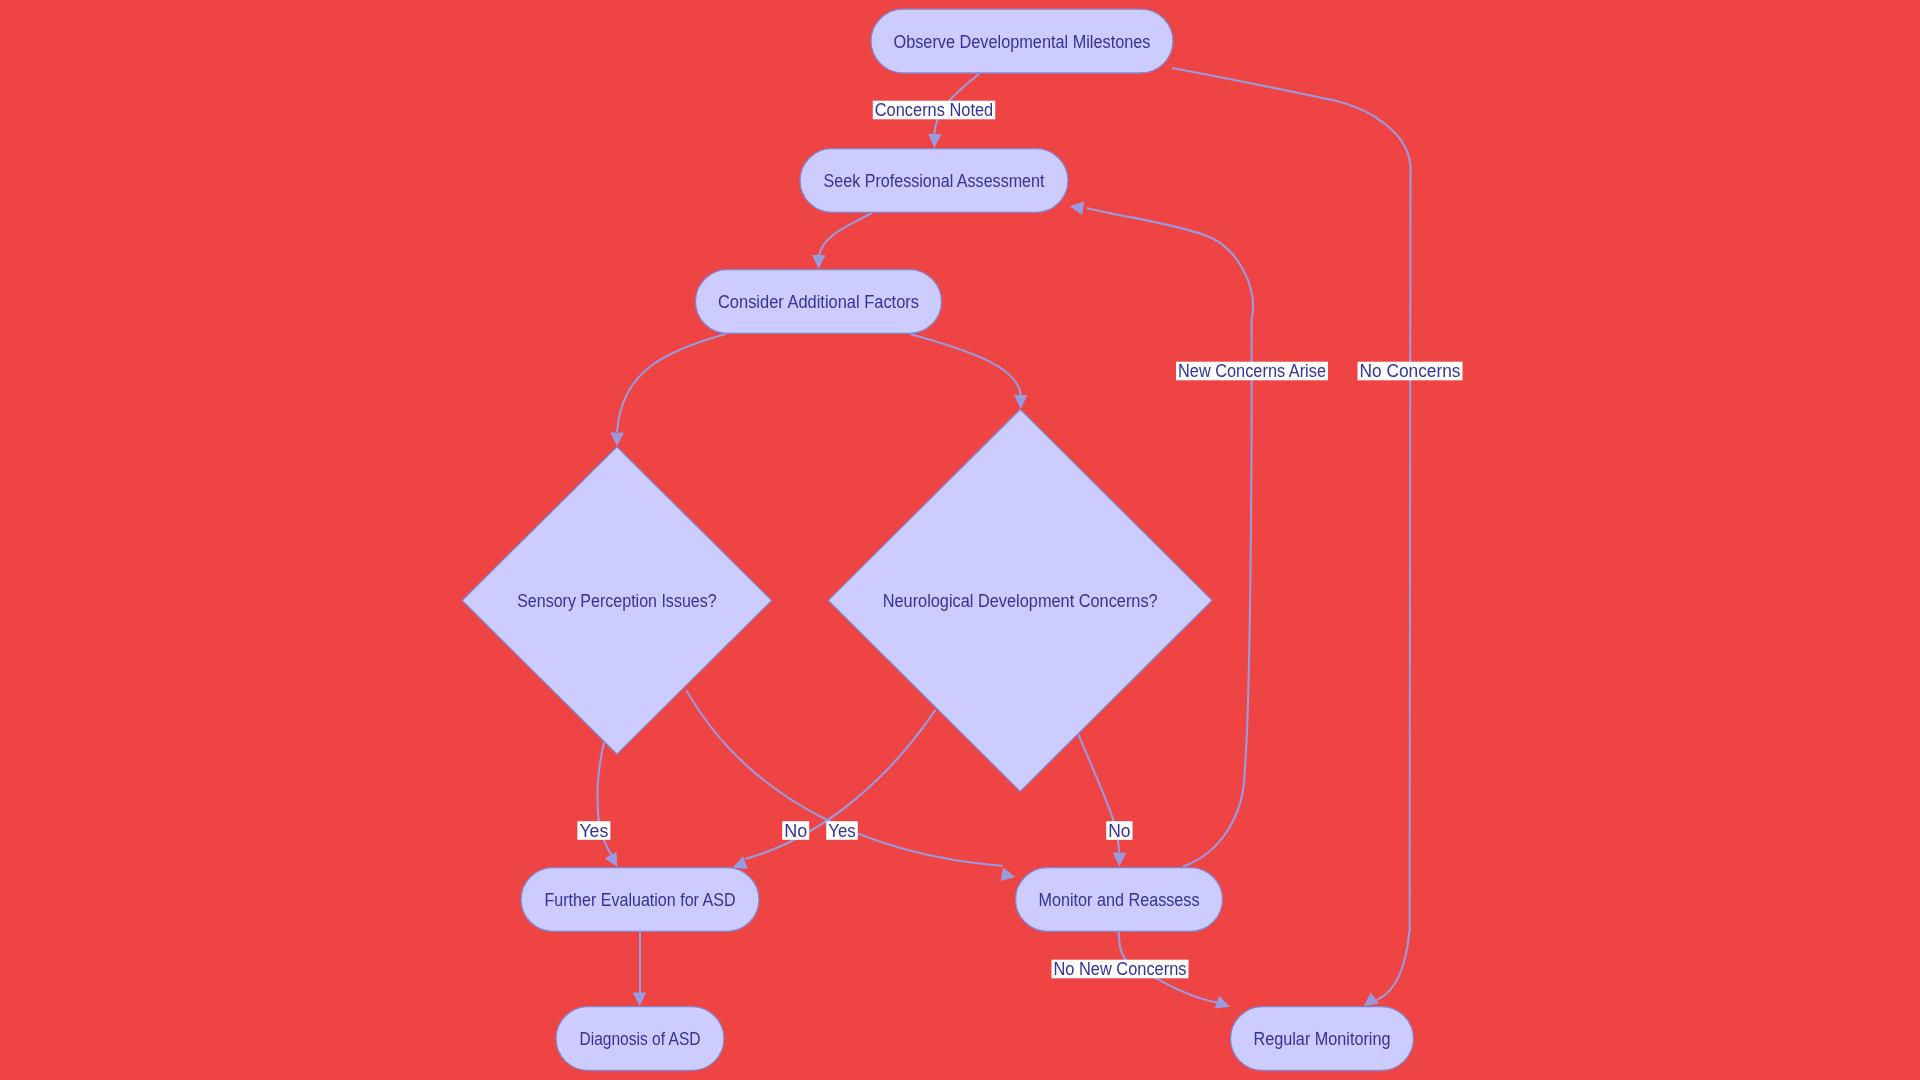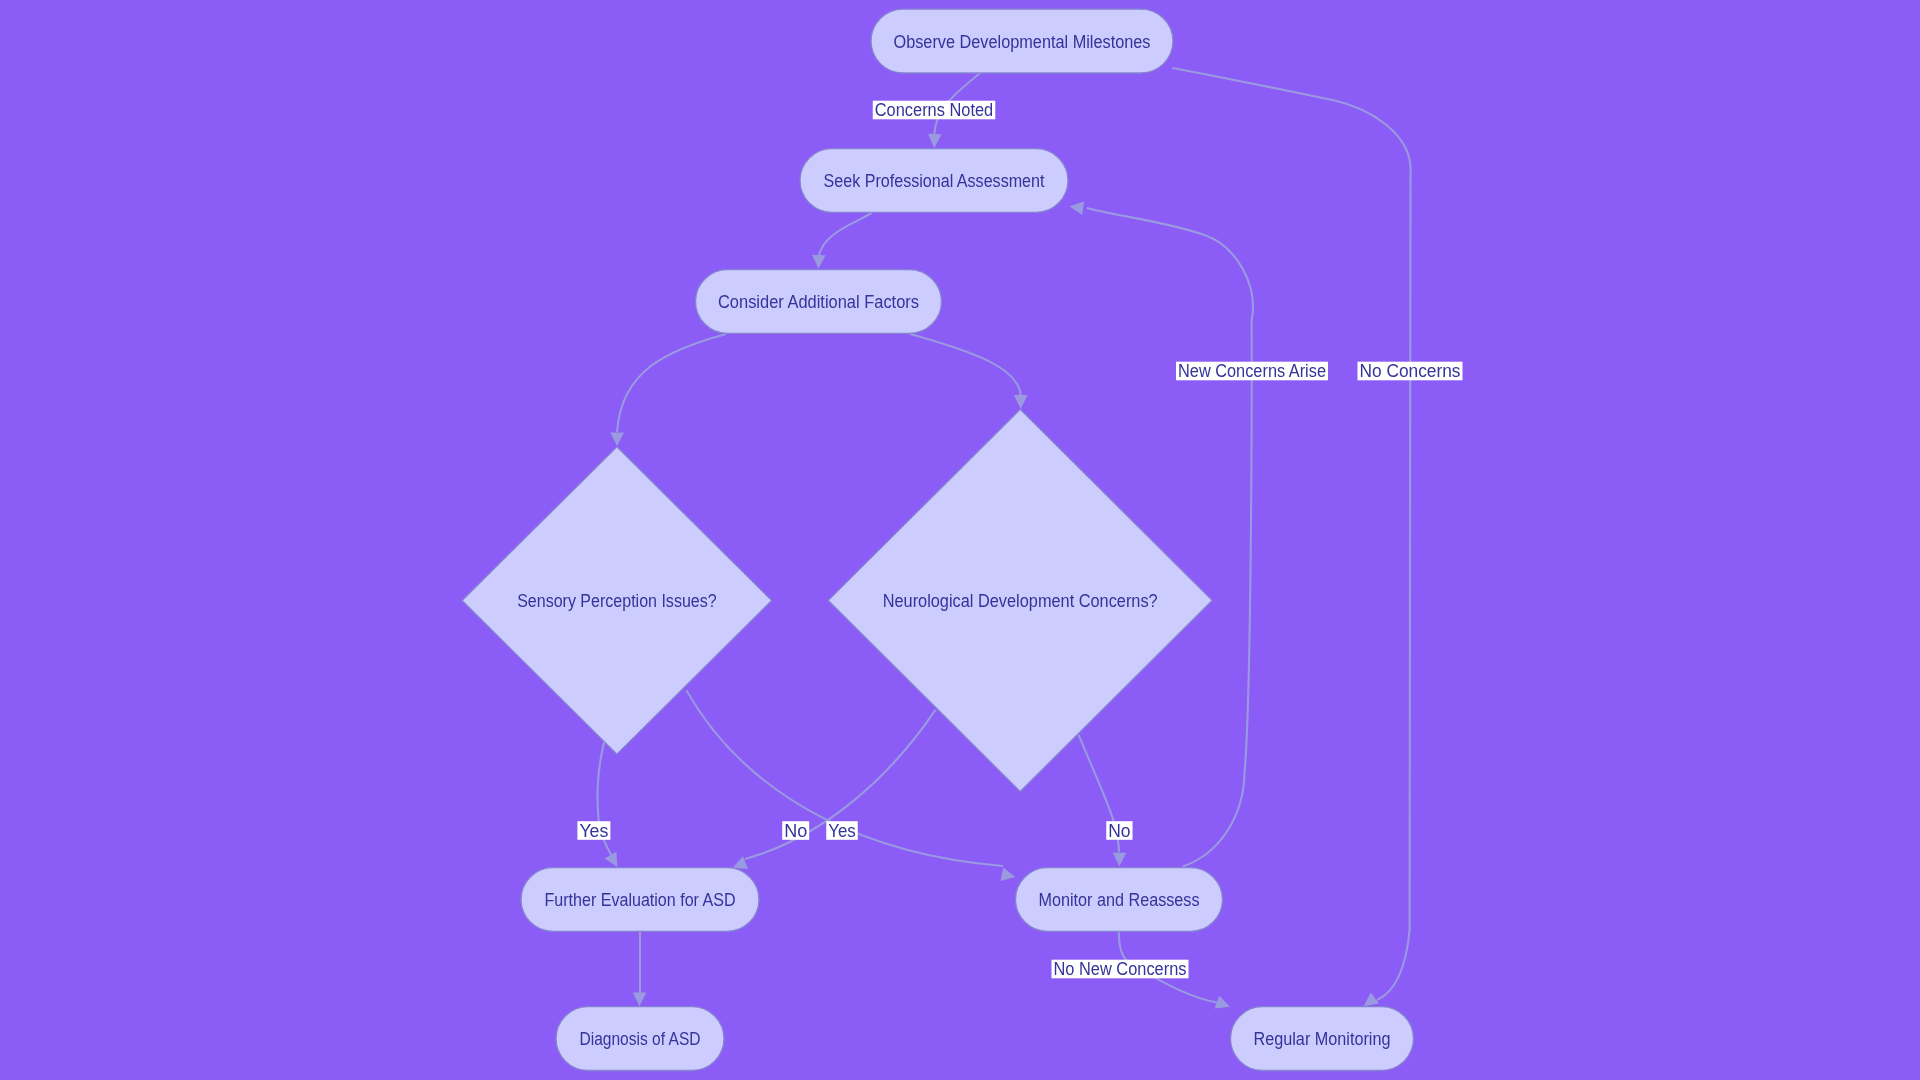--- a/index.html
+++ b/index.html
@@ -11,21 +11,21 @@
          shape-rendering:geometricPrecision;}
   .node-shape{fill:#ccccff;stroke:#8585cf;stroke-width:1.3px;}
   .edge-path{fill:none;stroke:#9a9ae0;stroke-width:2.1px;}
   .arrow-head{fill:#9a9ae0;stroke:none;}
   .node-text{font-family:"Liberation Sans",sans-serif;font-size:17.5px;fill:#333399;
              text-anchor:middle;dominant-baseline:central;letter-spacing:0;}
   .edge-text{font-family:"Liberation Sans",sans-serif;font-size:17.5px;fill:#333399;
              text-anchor:middle;dominant-baseline:central;}
   .edge-label-bg{fill:#ffffff;stroke:none;}
 </style>
-<style>#stage{background:#8b5cf6;}.node-shape{fill:#CCCCFF;stroke:#8585CF;}.edge-path{stroke:#9A9AE0;}.arrow-head{fill:#9A9AE0;}.node-text,.edge-text{fill:#333399;}.edge-label-bg{fill:#FFFFFF;}</style></head>
+<style>#stage{background:#ef4444;}.node-shape{fill:#CCCCFF;stroke:#8585CF;}.edge-path{stroke:#9A9AE0;}.arrow-head{fill:#9A9AE0;}.node-text,.edge-text{fill:#333399;}.edge-label-bg{fill:#FFFFFF;}</style></head>
 <body>
 
 <div id="stage">
 <svg id="fc" viewBox="0 0 1920 1080" xmlns="http://www.w3.org/2000/svg">
   <g id="edges">
         <path d="M 980,73 C 962,89 936,105 934.3,134" class="edge-path"></path>
         <path d="M 0,0 L -13.8,-6.8 L -13.8,6.8 Z" class="arrow-head" transform="translate(934.3,147.9) rotate(92)"></path>
         <path d="M 1172.2,68 C 1226,78 1279,89 1332.8,100 C 1368,108 1414,133 1410.5,175 C 1410,427 1410,678 1409.6,930 C 1407,958 1399,990 1377,1000" class="edge-path"></path>
         <path d="M 0,0 L -13.8,-6.8 L -13.8,6.8 Z" class="arrow-head" transform="translate(1363.8,1006.3) rotate(143)"></path>
         <path d="M 871.7,212.9 C 854,224 825,232 819,255" class="edge-path"></path>

